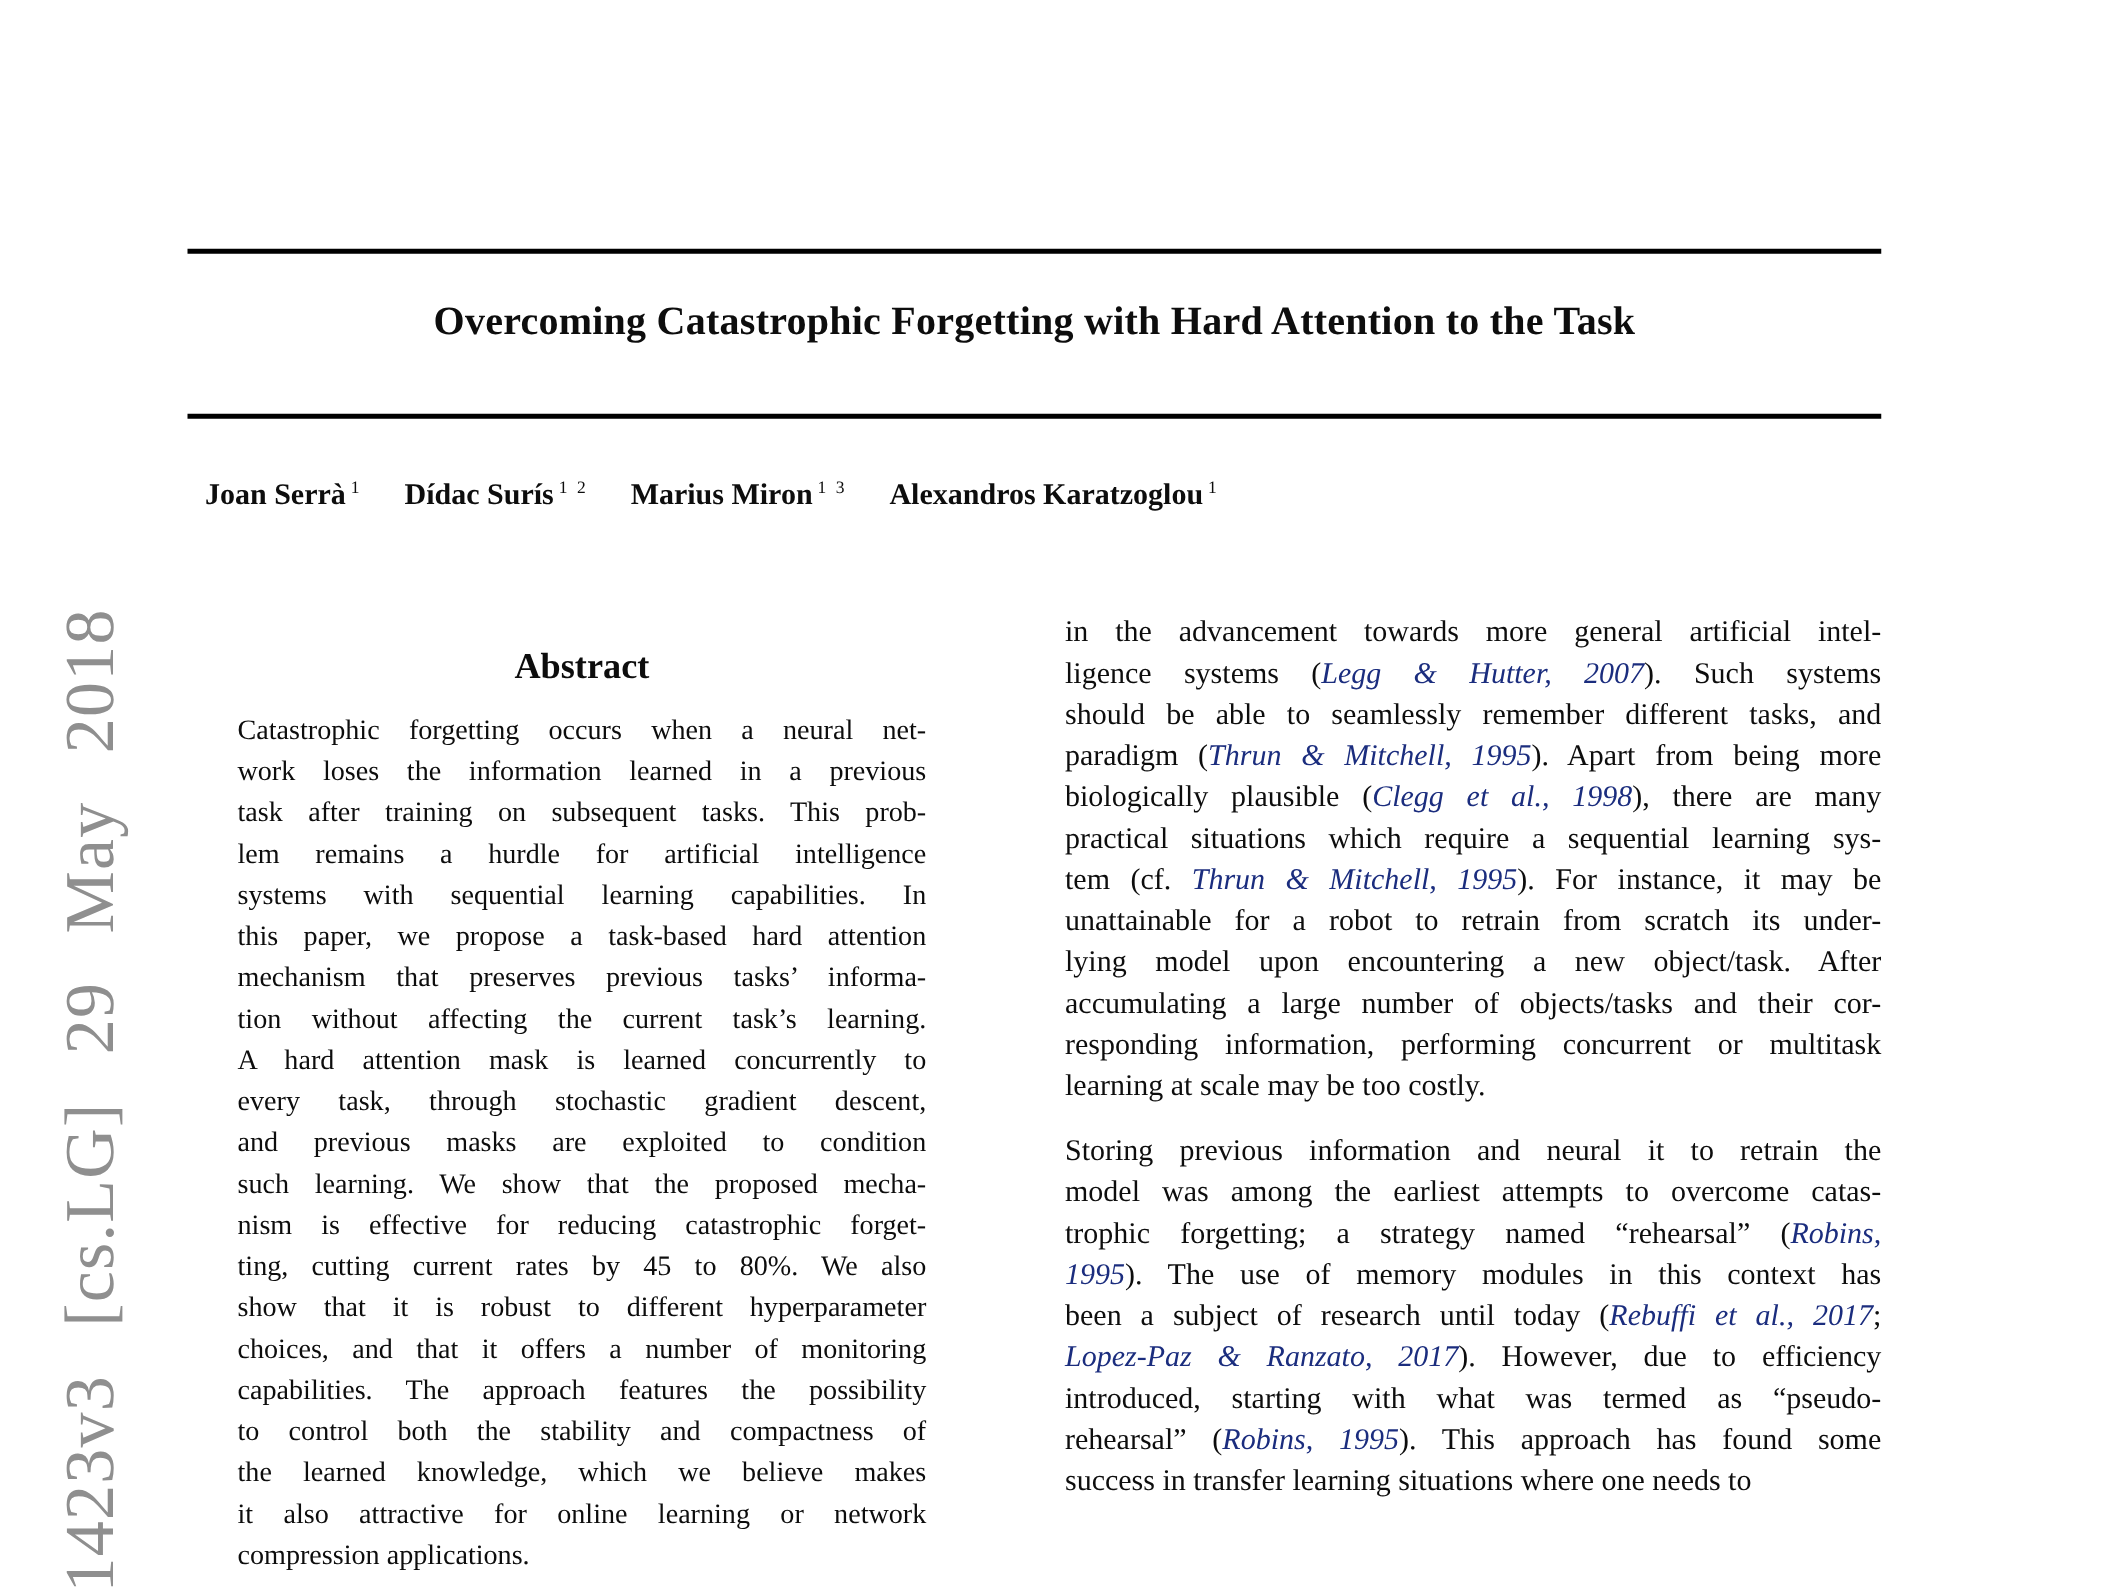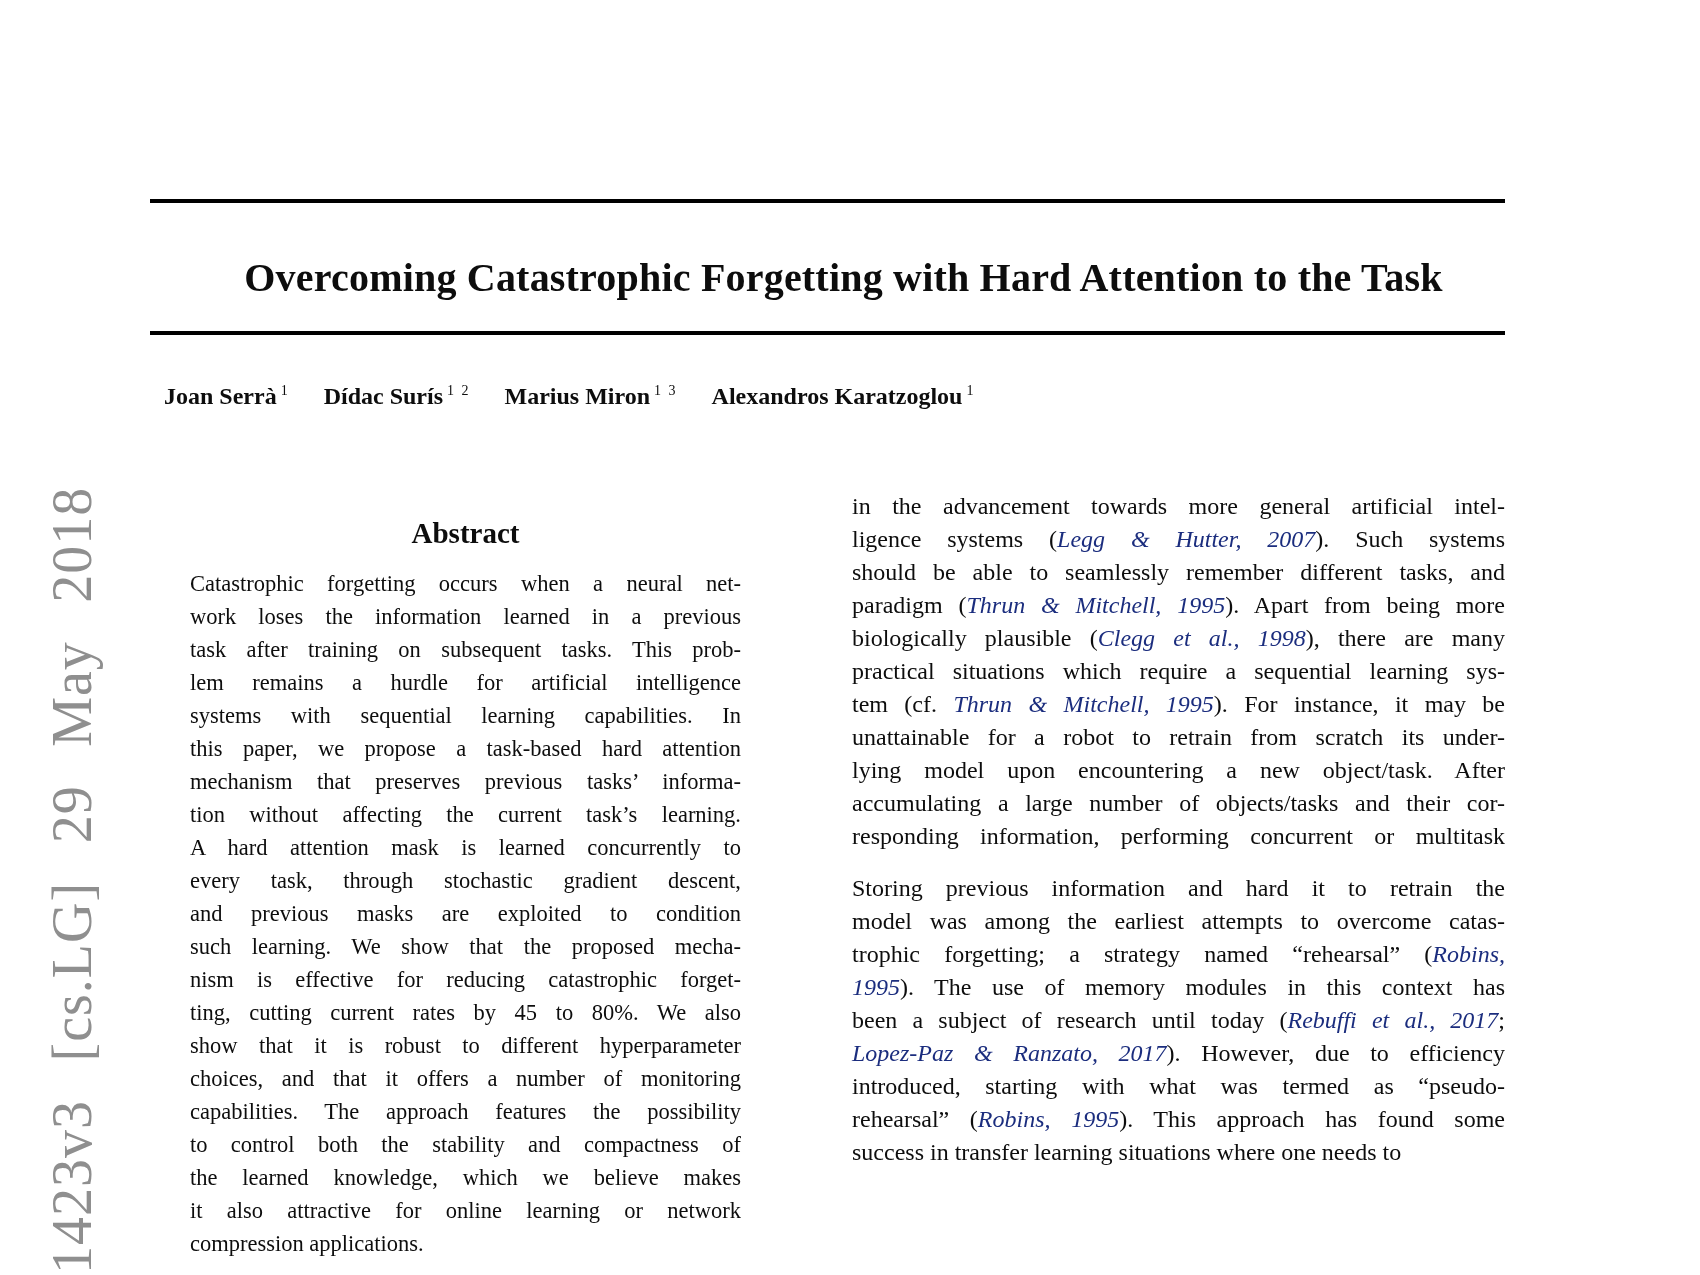--- a/index.html
+++ b/index.html
@@ -9,22 +9,22 @@
     height: 1275px;
     overflow: hidden;
     background: #ffffff;
     font-family: "Liberation Serif", "DejaVu Serif", serif;
     color: #0d0d0d;
   }
   .rule { position: absolute; left: 150px; width: 1355px; height: 4px; background: #000; }
   .rule-top { top: 199px; }
   .rule-bottom { top: 331px; }
   .title {
-    position: absolute; left: 150px; top: 238px; width: 1355px; margin: 16px;
-    text-align: center; font-size: 40px; font-weight: 700; letter-spacing: 0.2px;
+    position: absolute; left: 150px; top: 238px; width: 1355px; margin: 0;
+    text-align: center; font-size: 32px; font-weight: 700; letter-spacing: 0.2px;
   }
   .authors {
     position: absolute; left: 150px; top: 383px; width: 1355px;
     font-size: 24px; font-weight: 700;
   }
   .author { margin: 0 14px; white-space: nowrap; }
   .author sup { font-weight: 400; font-size: 14px; margin-left: 4px; letter-spacing: 2px; }
   .abstract { position: absolute; left: 190px; top: 485px; width: 551px; margin-top: 32px; }
   .abs-heading { margin: 0 0 17px 0; text-align: center; font-size: 29px; font-weight: 700; }
   .abs-body { font-size: 22.5px; line-height: 33px; }
@@ -82,23 +82,24 @@
         <div class="jline"><span>ligence systems (</span><span class="cite">Legg &amp; Hutter, 2007</span><span>).  Such systems</span></div>
         <div class="jline"><span>should be able to seamlessly remember different tasks, and</span></div>
         <div class="jline"><span>paradigm (</span><span class="cite">Thrun &amp; Mitchell, 1995</span><span>). Apart from being more</span></div>
         <div class="jline"><span>biologically plausible (</span><span class="cite">Clegg et al., 1998</span><span>), there are many</span></div>
         <div class="jline"><span>practical situations which require a sequential learning sys-</span></div>
         <div class="jline"><span>tem (cf. </span><span class="cite">Thrun &amp; Mitchell, 1995</span><span>). For instance, it may be</span></div>
         <div class="jline"><span>unattainable for a robot to retrain from scratch its under-</span></div>
         <div class="jline"><span>lying model upon encountering a new object/task.  After</span></div>
         <div class="jline"><span>accumulating a large number of objects/tasks and their cor-</span></div>
         <div class="jline"><span>responding information, performing concurrent or multitask</span></div>
+        <div class="jline last"><span>learning at scale may be too costly.</span></div>
       </div>
       <div class="para">
-        <div class="jline"><span>Storing previous information and hard it to retrain the</span></div>
+        <div class="jline"><span>Storing previous information and neural it to retrain the</span></div>
         <div class="jline"><span>model was among the earliest attempts to overcome catas-</span></div>
         <div class="jline"><span>trophic forgetting; a strategy named “rehearsal” (</span><span class="cite">Robins,</span></div>
         <div class="jline"><span class="cite">1995</span><span>).  The use of memory modules in this context has</span></div>
         <div class="jline"><span>been a subject of research until today (</span><span class="cite">Rebuffi et al., 2017</span><span>;</span></div>
         <div class="jline"><span class="cite">Lopez-Paz &amp; Ranzato, 2017</span><span>). However, due to efficiency</span></div>
         <div class="jline"><span>introduced, starting with what was termed as “pseudo-</span></div>
         <div class="jline"><span>rehearsal” (</span><span class="cite">Robins, 1995</span><span>). This approach has found some</span></div>
         <div class="jline last"><span>success in transfer learning situations where one needs to</span></div>
       </div>
     </section>

